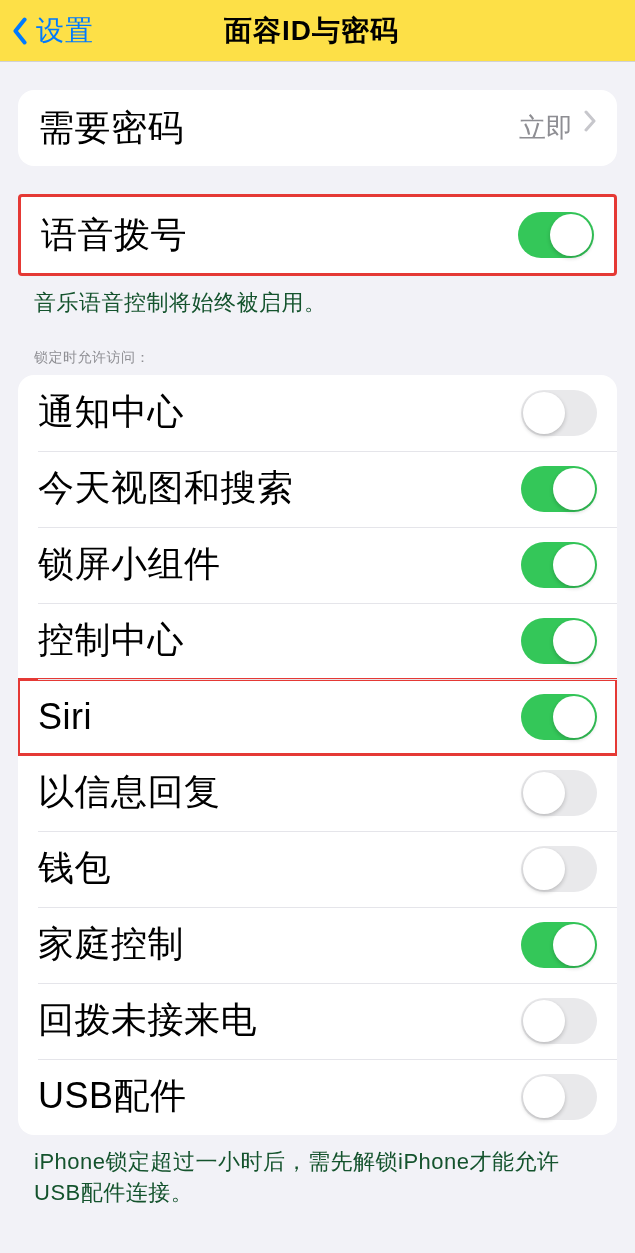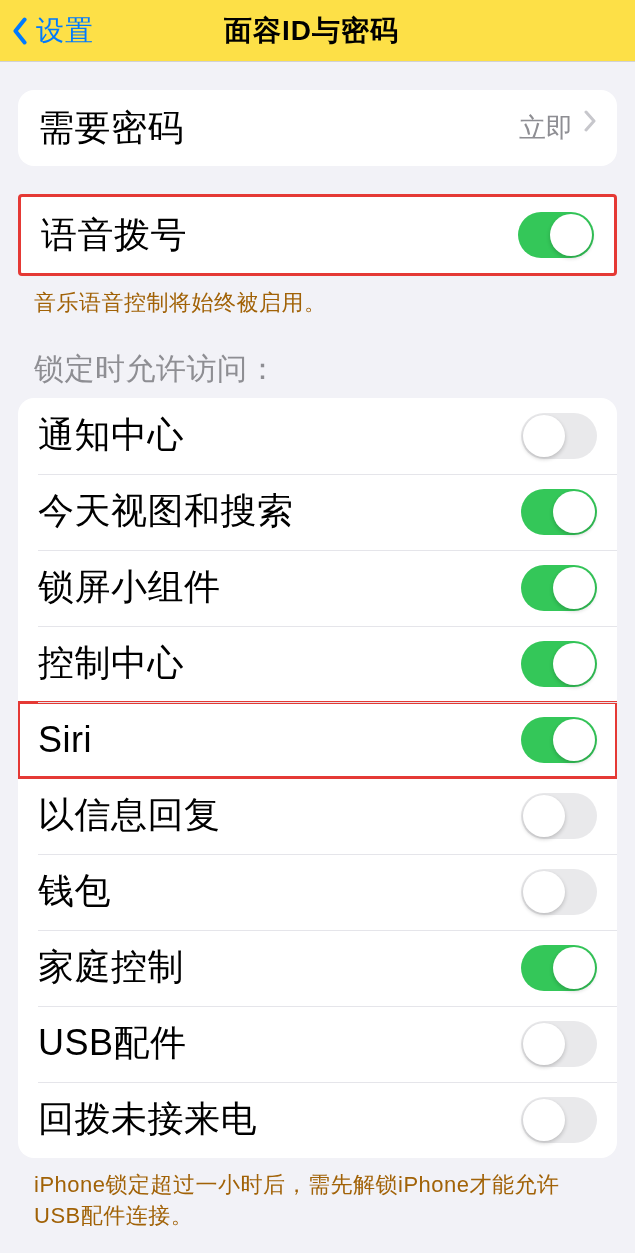--- a/index.html
+++ b/index.html
@@ -143,27 +143,27 @@
       box-shadow: 0 2px 4px rgba(0,0,0,0.2);
     }
     .toggle.on .toggle-knob {
       right: 2px;
     }
     .toggle.off .toggle-knob {
       left: 2px;
     }
     .footer-text {
       font-size: 22px;
-      color: #a16207;
+      color: #14532d;
       padding: 12px 34px 0 34px;
       line-height: 1.4;
       letter-spacing: 0.5px;
     }
     .header-text {
-      font-size: 30px;
+      font-size: 14px;
       color: #8e8e93;
       padding: 30px 34px 8px 34px;
       letter-spacing: 0.5px;
     }
     .group-after-header {
       margin-top: 0;
     }
   </style>
 </head>
 <body>
@@ -250,27 +250,27 @@
           <div class="toggle-knob"></div>
         </div>
       </div>
       <div class="row">
         <span class="row-label">家庭控制</span>
         <div class="toggle on">
           <div class="toggle-knob"></div>
         </div>
       </div>
       <div class="row">
+        <span class="row-label">回拨未接来电</span>
+        <div class="toggle off">
+          <div class="toggle-knob"></div>
+        </div>
+      </div>
+      <div class="row">
         <span class="row-label">USB配件</span>
-        <div class="toggle off">
-          <div class="toggle-knob"></div>
-        </div>
-      </div>
-      <div class="row">
-        <span class="row-label">回拨未接来电</span>
         <div class="toggle off">
           <div class="toggle-knob"></div>
         </div>
       </div>
     </div>
   <div class="footer-text">iPhone锁定超过一小时后，需先解锁iPhone才能允许USB配件连接。</div>
 
 </div>
 
 </body></html>

